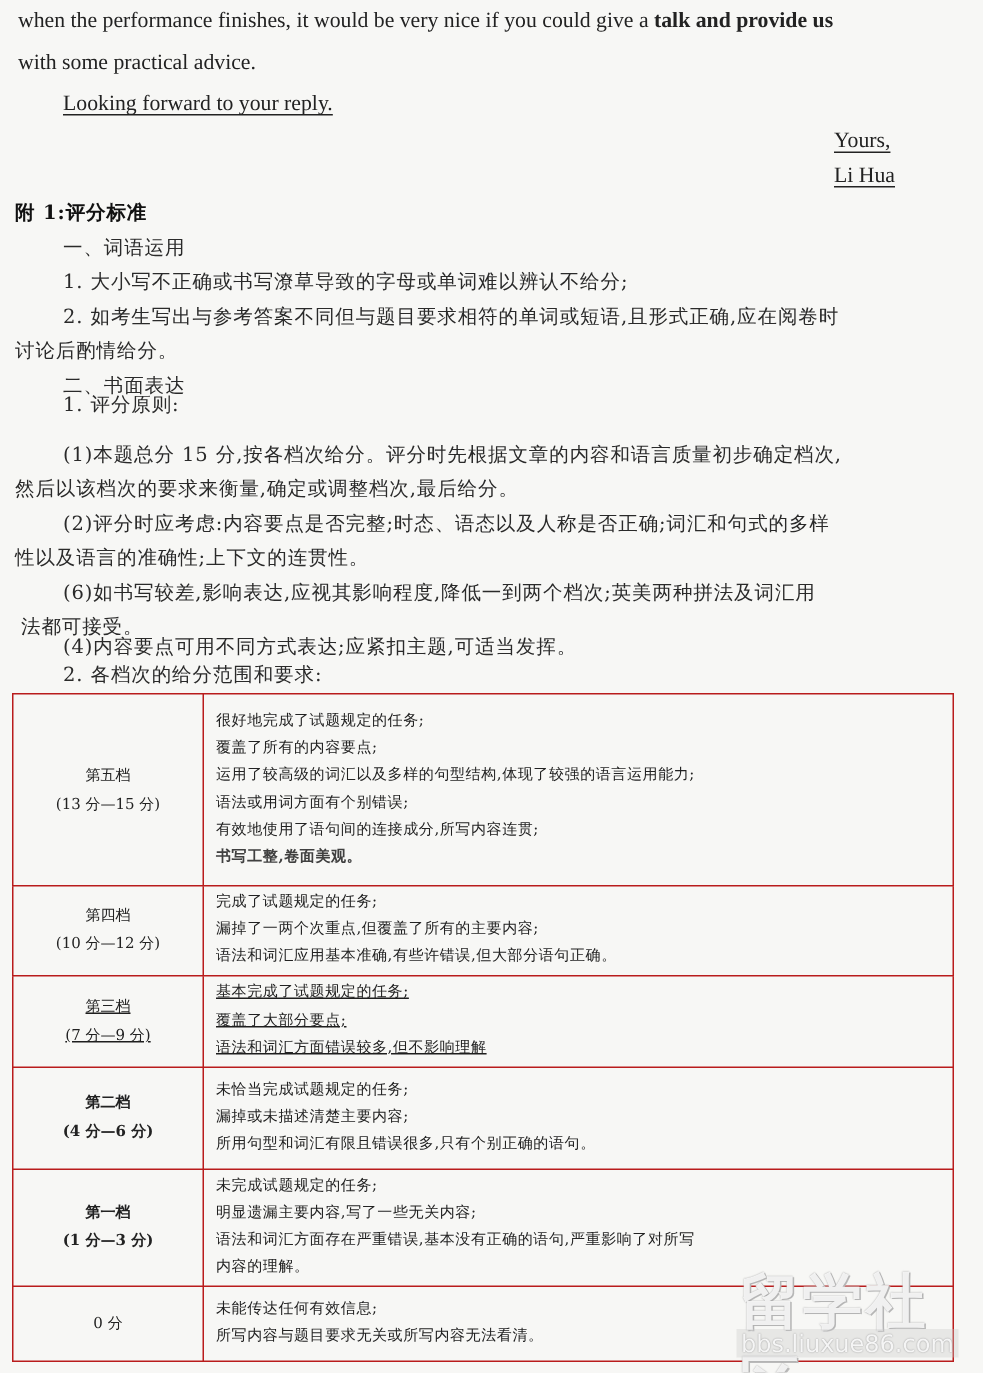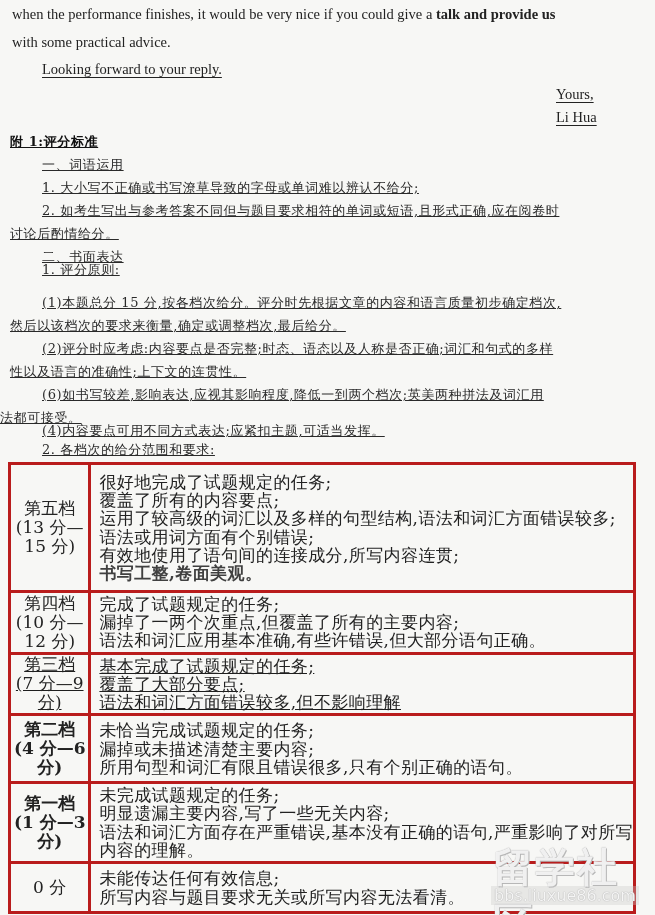--- a/index.html
+++ b/index.html
@@ -7,30 +7,30 @@
     width: 655px; height: 915px; overflow: hidden;
     background: #f7f7f5;
     color: #1e1e1e;
     font-family: "DejaVu Serif", "Liberation Serif", serif;
     position: relative;
   }
   .page { position: absolute; left: 0; top: 0; width: 655px; height: 915px; }
   .en { font-family: "Liberation Serif", "DejaVu Serif", serif; font-size: 14.5px; position: absolute; white-space: nowrap; color: #222; }
   .en b { font-weight: bold; }
   .ul { text-decoration: underline; text-underline-offset: 3px; }
-  .zh { position: absolute; white-space: nowrap; font-size: 13px; color: #2a2a2a; letter-spacing: 0.6px; text-decoration: underline; }
+  .zh { position: absolute; white-space: nowrap; font-size: 13px; color: #2a2a2a; letter-spacing: 0.6px; }
   .heading { font-weight: bold; font-size: 13px; color: #111; }
   table.grade {
     position: absolute; left: 8px; top: 462px; width: 628px;
     border-collapse: collapse;
     border: 1.5px solid #333;
   }
   table.grade td {
-    border: 3px solid #b91c1c; vertical-align: middle;
-    font-size: 17px; color: #222; padding: 0;
+    border: 1px solid #b91c1c; vertical-align: middle;
+    font-size: 10px; color: #222; padding: 0;
   }
   td.lvl { width: 126px; text-align: center; line-height: 19px; }
   td.desc { padding: 2px 0 2px 8px !important; line-height: 18.2px; }
   td.desc div { white-space: nowrap; letter-spacing: 0.4px; }
   .faded { color: #777; }
   .bold { font-weight: bold; color: #404040; }
   .watermark {
     position: absolute; left: 485px; top: 840px; width: 155px; height: 70px;
     pointer-events: none;
   }
@@ -58,35 +58,35 @@
   <div class="zh" style="left:42px; top:202px;">2. 如考生写出与参考答案不同但与题目要求相符的单词或短语,且形式正确,应在阅卷时</div>
   <div class="zh" style="left:10px; top:225px;">讨论后酌情给分。</div>
 
   <div class="zh" style="left:42px; top:248px;">二、书面表达</div>
   <div class="zh" style="left:42px; top:261px;">1. 评分原则:</div>
   <div class="zh" style="left:42px; top:294px;">(1)本题总分 15 分,按各档次给分。评分时先根据文章的内容和语言质量初步确定档次,</div>
   <div class="zh" style="left:10px; top:317px;">然后以该档次的要求来衡量,确定或调整档次,最后给分。</div>
   <div class="zh" style="left:42px; top:340px;">(2)评分时应考虑:内容要点是否完整;时态、语态以及人称是否正确;词汇和句式的多样</div>
   <div class="zh" style="left:10px; top:363px;">性以及语言的准确性;上下文的连贯性。</div>
   <div class="zh" style="left:42px; top:386px;">(6)如书写较差,影响表达,应视其影响程度,降低一到两个档次;英美两种拼法及词汇用</div>
-  <div class="zh" style="left:0; top:409px;">法都可接受。</div>
+  <div class="zh" style="left:14px; top:409px;">法都可接受。</div>
   <div class="zh" style="left:42px; top:421px; top:422px;">(4)内容要点可用不同方式表达;应紧扣主题,可适当发挥。</div>
   <div class="zh" style="left:42px; top:441px;">2. 各档次的给分范围和要求:</div>
 
   <table class="grade">
     <tbody>
         <tr style="height:128px;">
       <td class="lvl">
         <div>第五档</div>
         <div>(13 分—15 分)</div>
       </td>
       <td class="desc">
         <div>很好地完成了试题规定的任务;</div>
         <div>覆盖了所有的内容要点;</div>
-        <div>运用了较高级的词汇以及多样的句型结构,语法和词汇方面错误较多;</div>
+        <div>运用了较高级的词汇以及多样的句型结构,体现了较强的语言运用能力;</div>
         <div>语法或用词方面有个别错误;</div>
         <div>有效地使用了语句间的连接成分,所写内容连贯;</div>
         <div class="bold">书写工整,卷面美观。</div>
       </td>
     </tr>
     <tr style="height:49px;">
       <td class="lvl">
         <div>第四档</div>
         <div>(10 分—12 分)</div>
       </td>

